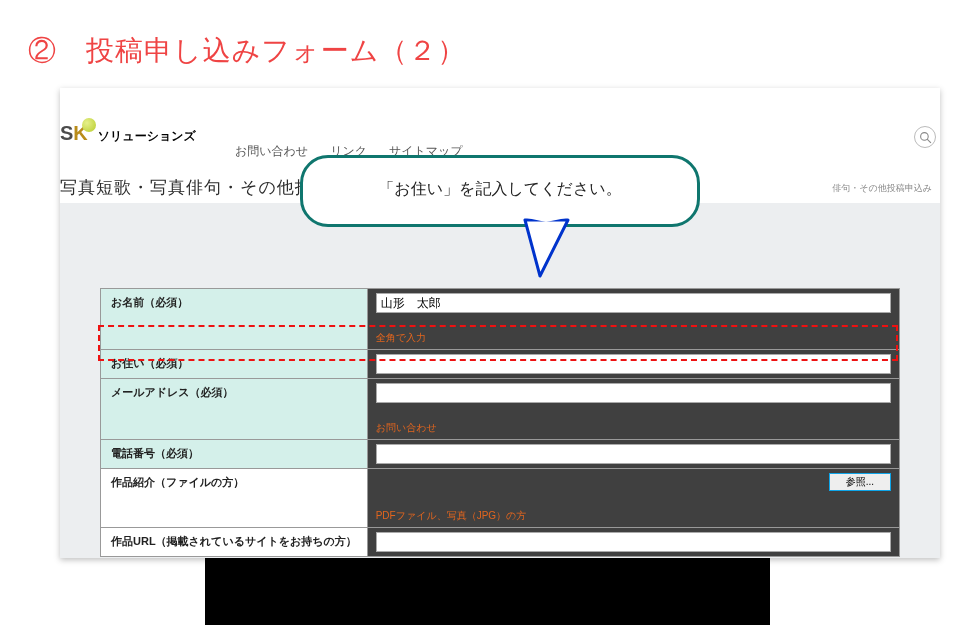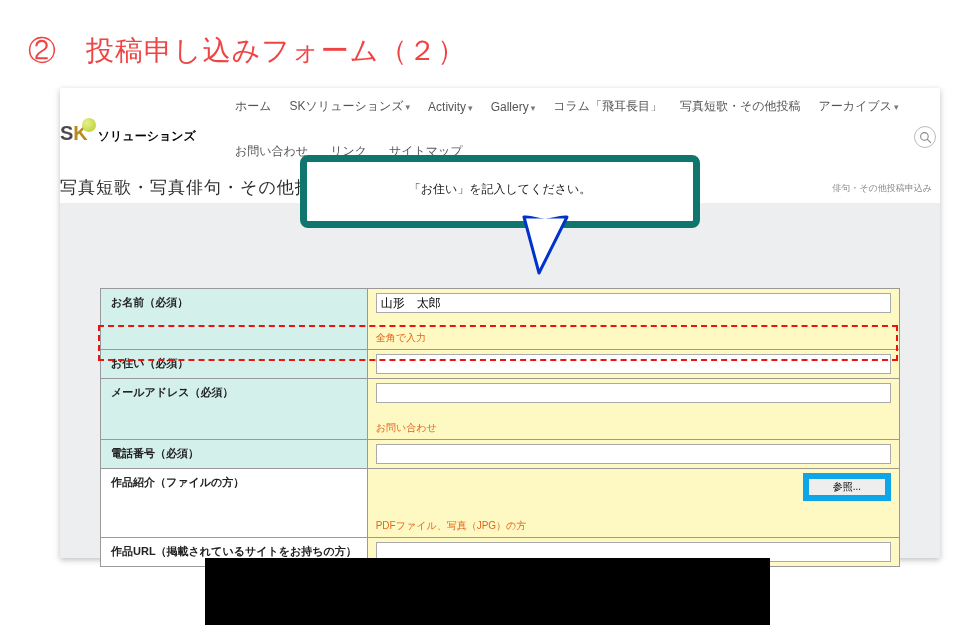--- a/index.html
+++ b/index.html
@@ -74,21 +74,21 @@
     position:absolute; right:8px; top:94px;
     font-size:9px; color:#888;
   }
   .gray-body {
     position:absolute; left:0; right:0; top:115px; bottom:0;
     background:#eceef0;
     padding: 85px 40px 0 40px;
   }
   table.form {
     width:100%; border-collapse:collapse;
-    background:#fef9c3;
+    background:#404040;
   }
   table.form td {
     border:1px solid #999;
     padding:4px 8px;
     font-size:11px;
     vertical-align:top;
   }
   table.form td.label {
     width:210px;
     background:#d4f0ea;
@@ -108,39 +108,39 @@
     margin-top:42px;
   }
   .btn {
     width:150px; height:26px;
     background:#3b8eea; color:#fff;
     font-size:12px; border:none;
     display:flex; align-items:center; justify-content:center;
   }
   .btn.reset { background:#6bb4f2; }
   .file-btn {
-    border:6px solid #0ea5e9; background:#eee;
-    font-size:10px; padding:1px 24px;
+    border:1px solid #0ea5e9; background:#eee;
+    font-size:10px; padding:1px 16px;
     float:right;
   }
   
   .row-highlight {
     position:absolute;
     border:2px dashed #e11;
     pointer-events:none;
   }
   
   .bubble {
     position:absolute;
-    border:7px solid #0f766e;
+    border:3px solid #0f766e;
     background:#fff;
-    border-radius:8px;
+    border-radius:28px;
     padding:18px 30px 22px 30px;
     text-align:center;
-    font-size:12px;
+    font-size:16px;
     color:#222;
     line-height:1.6;
     z-index:20;
   }
   .bubble svg.tail {
     position:absolute;
     left:55%; bottom:-54px;
     width:70px; height:60px;
     overflow:visible;
   }
@@ -163,29 +163,20 @@
     <span class="s">S</span><span class="k">K</span><span class="dot"></span><span class="sub">ソリューションズ</span>
   </div>
 
   <div class="search-icon">
     <svg width="13" height="13" viewBox="0 0 24 24" fill="none" stroke="#888" stroke-width="2">
         <circle cx="10" cy="10" r="7"></circle>
         <line x1="15" y1="15" x2="22" y2="22"></line>
       </svg>
   </div>
 
-  <div class="topnav">
-    <span>ホーム</span>
-    <span class="chev">SKソリューションズ</span>
-    <span class="chev">Activity</span>
-    <span class="chev">Gallery</span>
-    <span>コラム「飛耳長目」</span>
-    <span>写真短歌・その他投稿</span>
-    <span class="chev">アーカイブス</span>
-  </div>
 
   <div class="subnav">
     <span>お問い合わせ</span>
     <span>リンク</span>
     <span>サイトマップ</span>
   </div>
 
   <div class="page-heading">写真短歌・写真俳句・その他投稿申</div>
   <div class="breadcrumb">俳句・その他投稿申込み</div>
 

